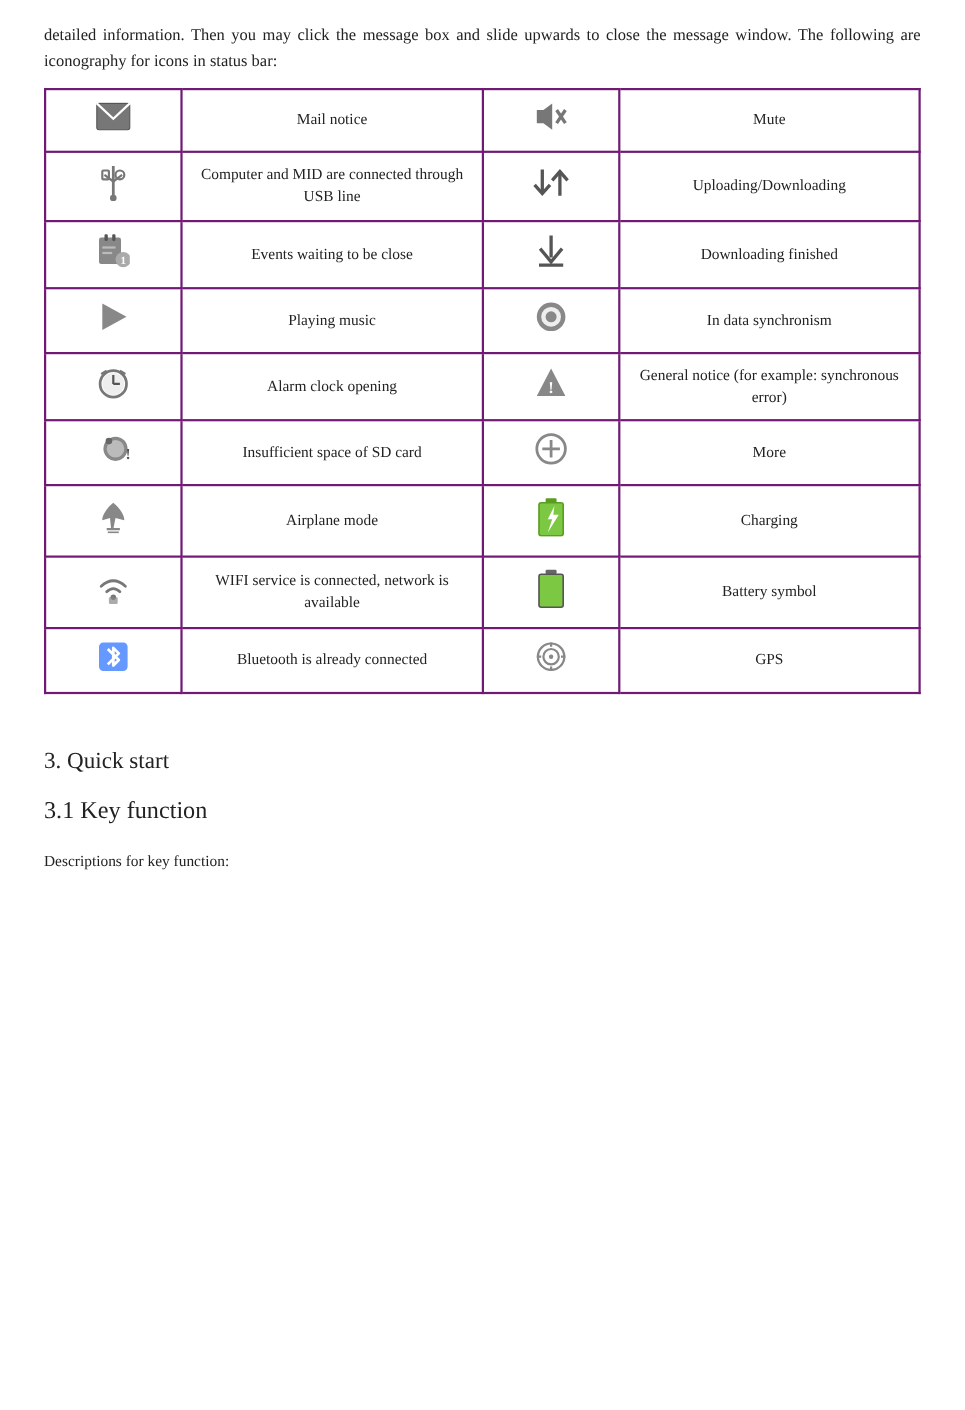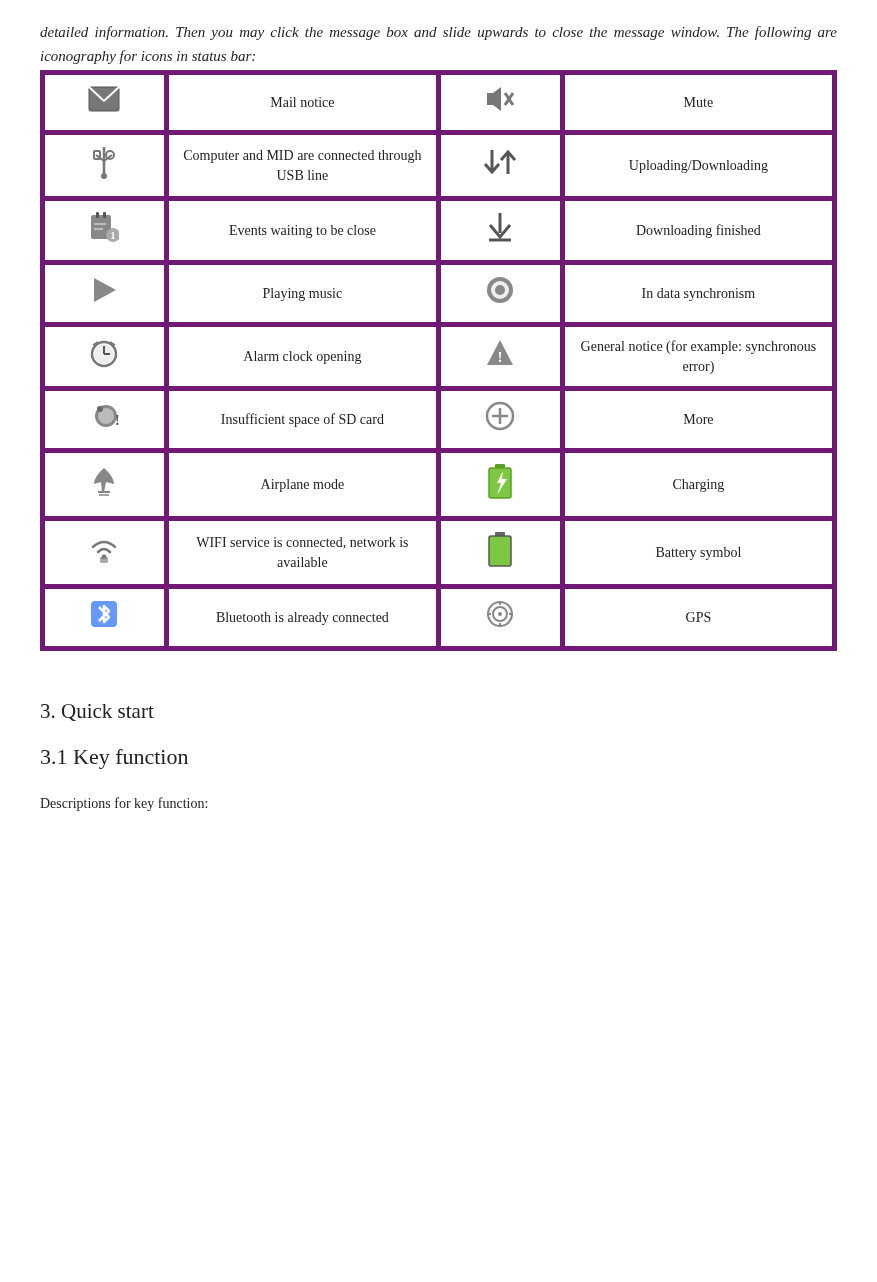--- a/index.html
+++ b/index.html
@@ -8,33 +8,32 @@
       font-size: 15px;
       color: #222;
       background: #fff;
       width: 877px;
       padding: 20px 40px 40px 40px;
     }
 
     .intro-text {
       font-size: 15px;
       line-height: 1.6;
-      margin-bottom: 2px;
+      margin-bottom: 12px;
       text-align: justify;
-      font-style: italic;
     }
 
     table {
       width: 100%;
       border-collapse: collapse;
       margin-bottom: 30px;
     }
 
     td {
-      border: 5px solid #701a75;
+      border: 2px solid #701a75;
       text-align: center;
       vertical-align: middle;
       padding: 10px 8px;
     }
 
     td.icon-cell {
       width: 100px;
       font-size: 26px;
     }
 

